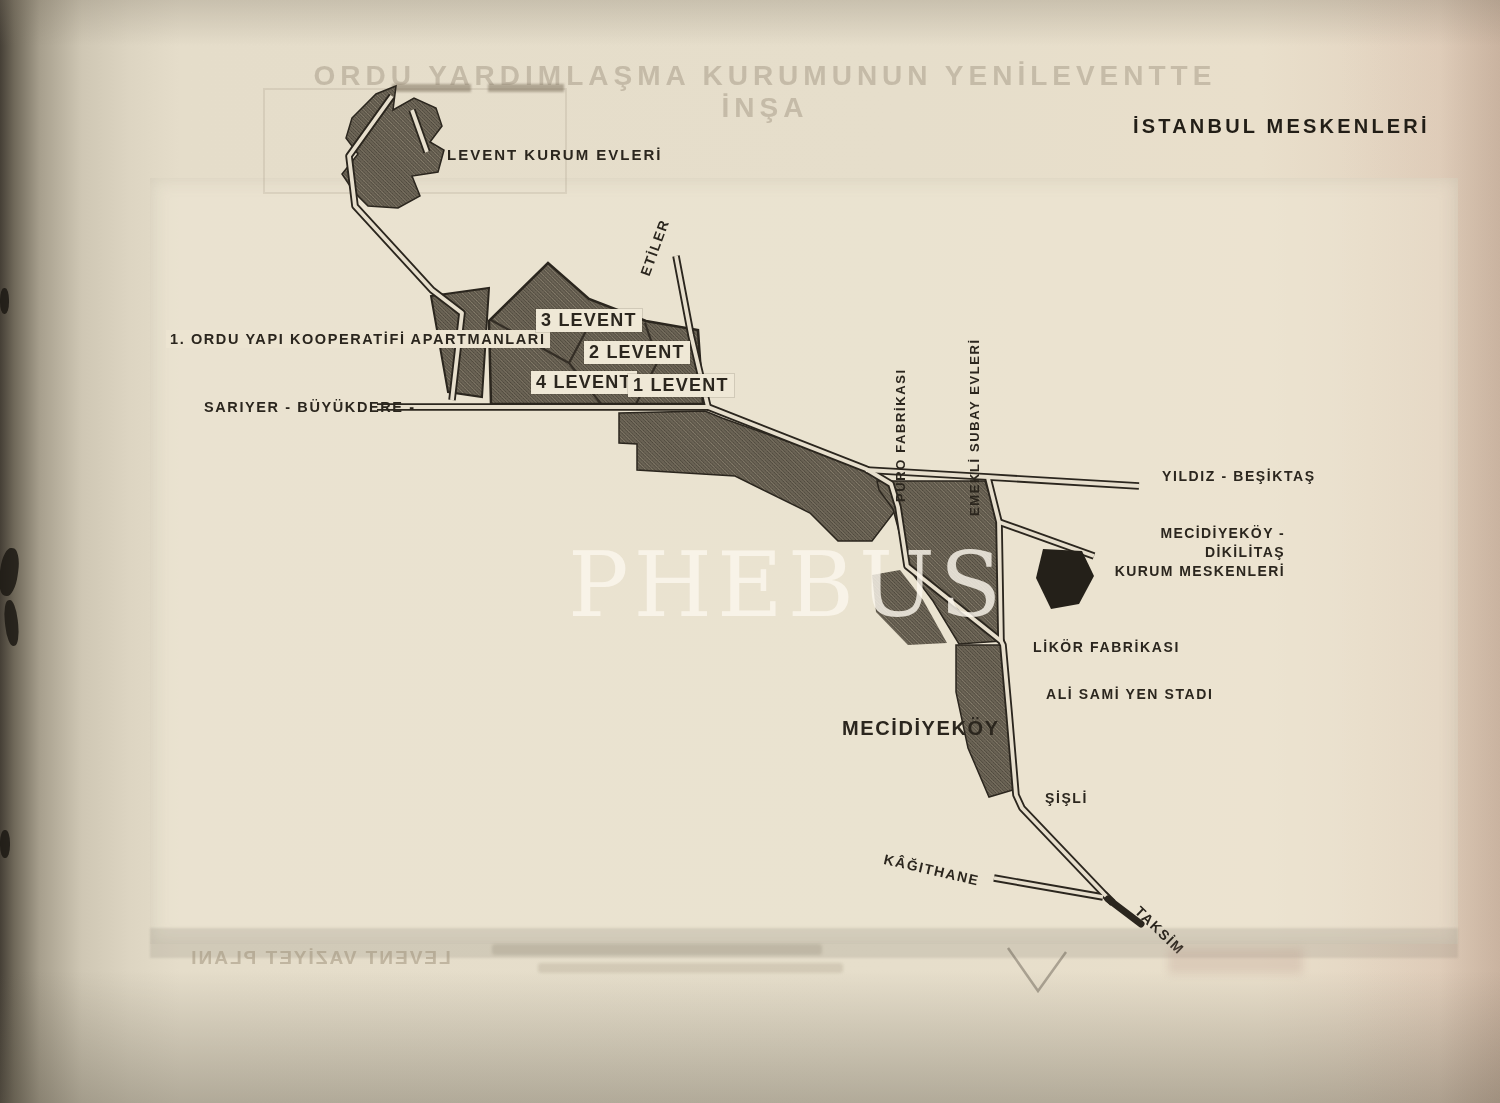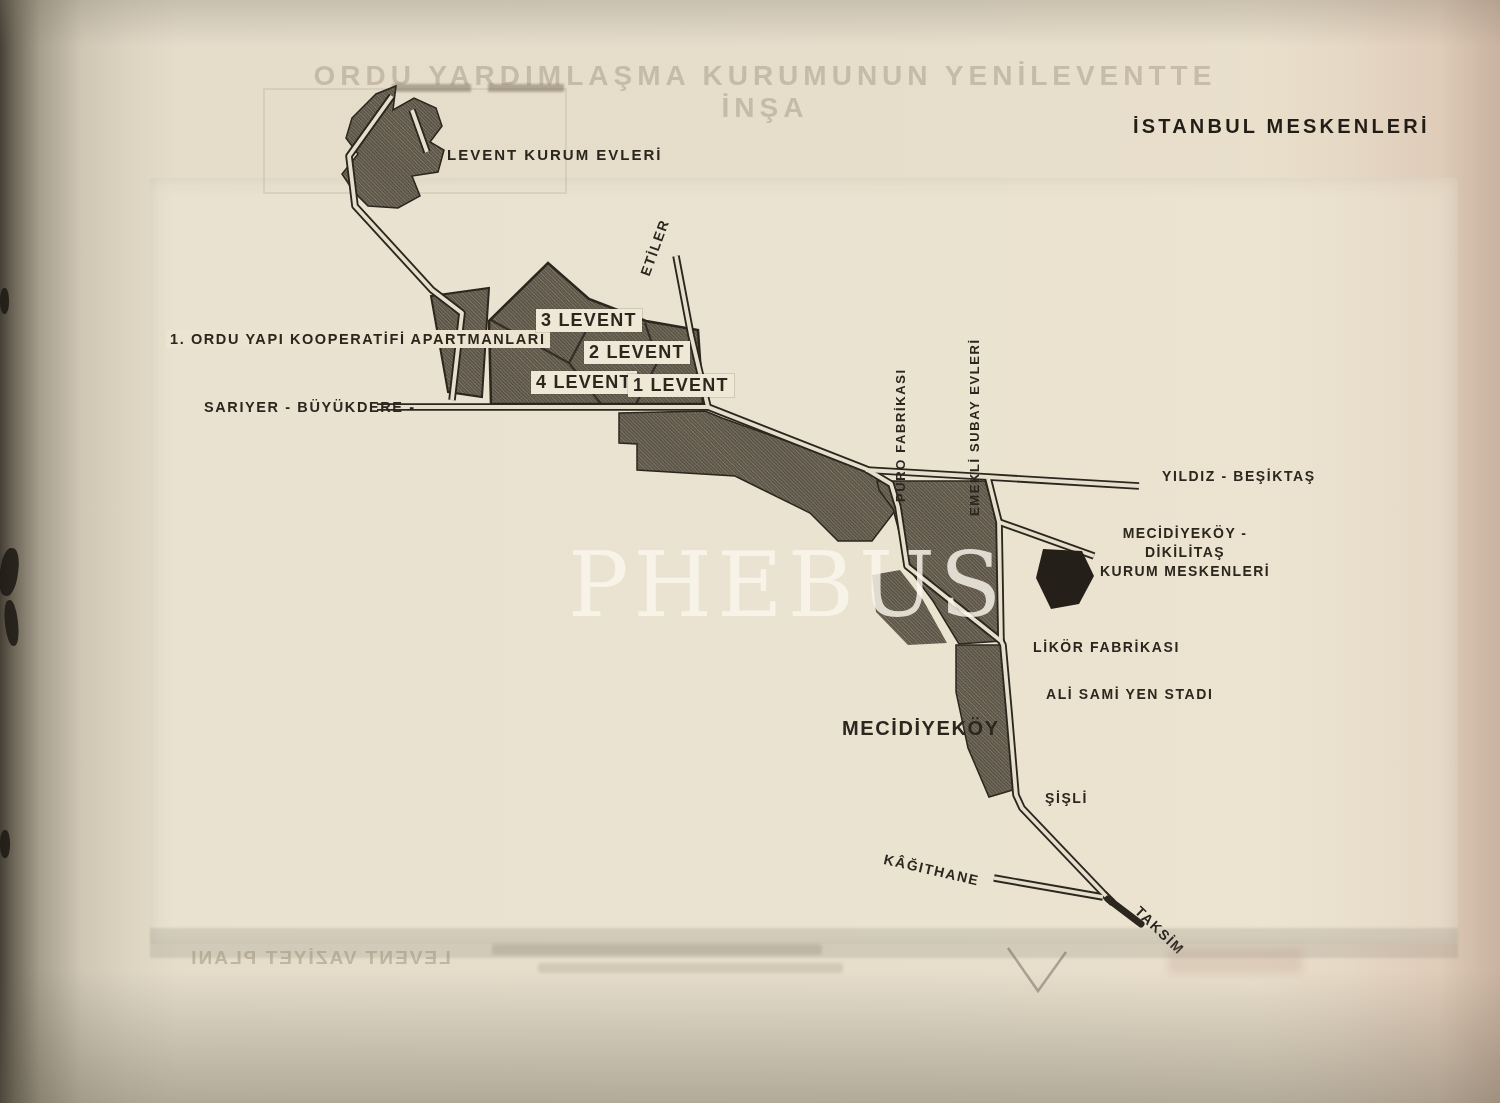--- a/index.html
+++ b/index.html
@@ -32,21 +32,21 @@
   .smudge{position:absolute;border-radius:3px;}
   .s1{left:492px;top:944px;width:330px;height:11px;background:rgba(150,138,118,.30);filter:blur(1.5px);}
   .s2{left:538px;top:963px;width:305px;height:10px;background:rgba(150,138,118,.24);filter:blur(1.5px);}
   .s3{left:1168px;top:948px;width:135px;height:26px;background:rgba(186,156,140,.28);filter:blur(4px);}
   .band{position:absolute;left:150px;top:928px;width:1308px;height:30px;background:rgba(124,119,106,.18);filter:blur(1px);}
   .blobmark{position:absolute;background:#1e1a14;border-radius:45%;opacity:.88;}
   .bm1{left:0;top:288px;width:9px;height:26px;}
   .bm2{left:0;top:548px;width:18px;height:48px;transform:rotate(8deg);}
   .bm3{left:5px;top:600px;width:13px;height:46px;transform:rotate(-6deg);}
   .bm4{left:0;top:830px;width:10px;height:28px;}
-  .mecid-wrap{position:absolute;left:1085px;top:524px;width:200px;text-align:center;color:#2b261e;
+  .mecid-wrap{position:absolute;left:1085px;top:524px;width:200px;text-align:right;color:#2b261e;
     font-weight:700;font-size:14px;letter-spacing:1.4px;line-height:19px;}
   .road-o{stroke:#2b261e;stroke-width:7.5;fill:none;stroke-linejoin:round;stroke-linecap:butt;}
   .road-i{stroke:#e7dfcd;stroke-width:3.8;fill:none;stroke-linejoin:round;stroke-linecap:butt;}
   .divider{stroke:#2b261e;stroke-width:2.2;fill:none;opacity:.85;}
 </style>
 </head>
 <body>
 
 <div class="page">
 

